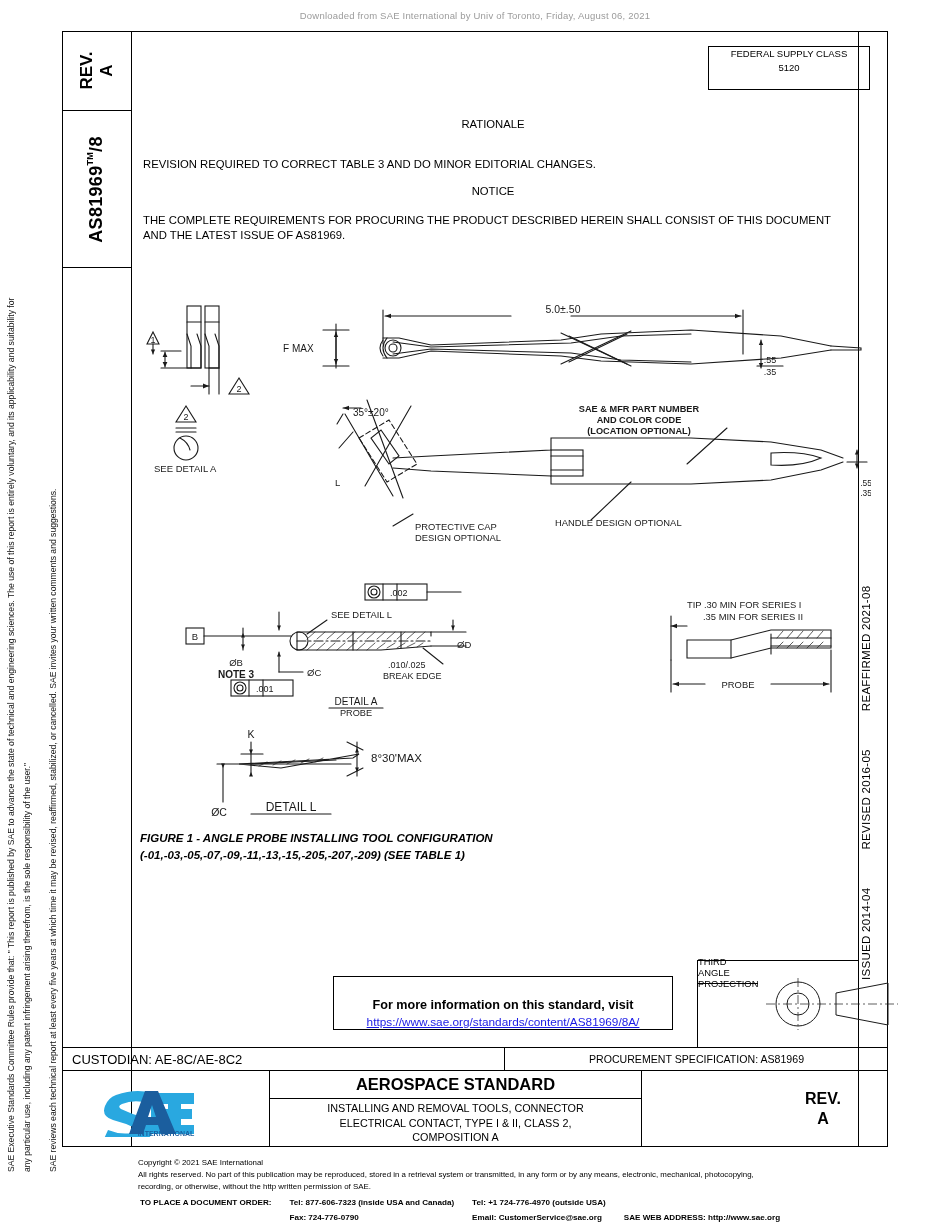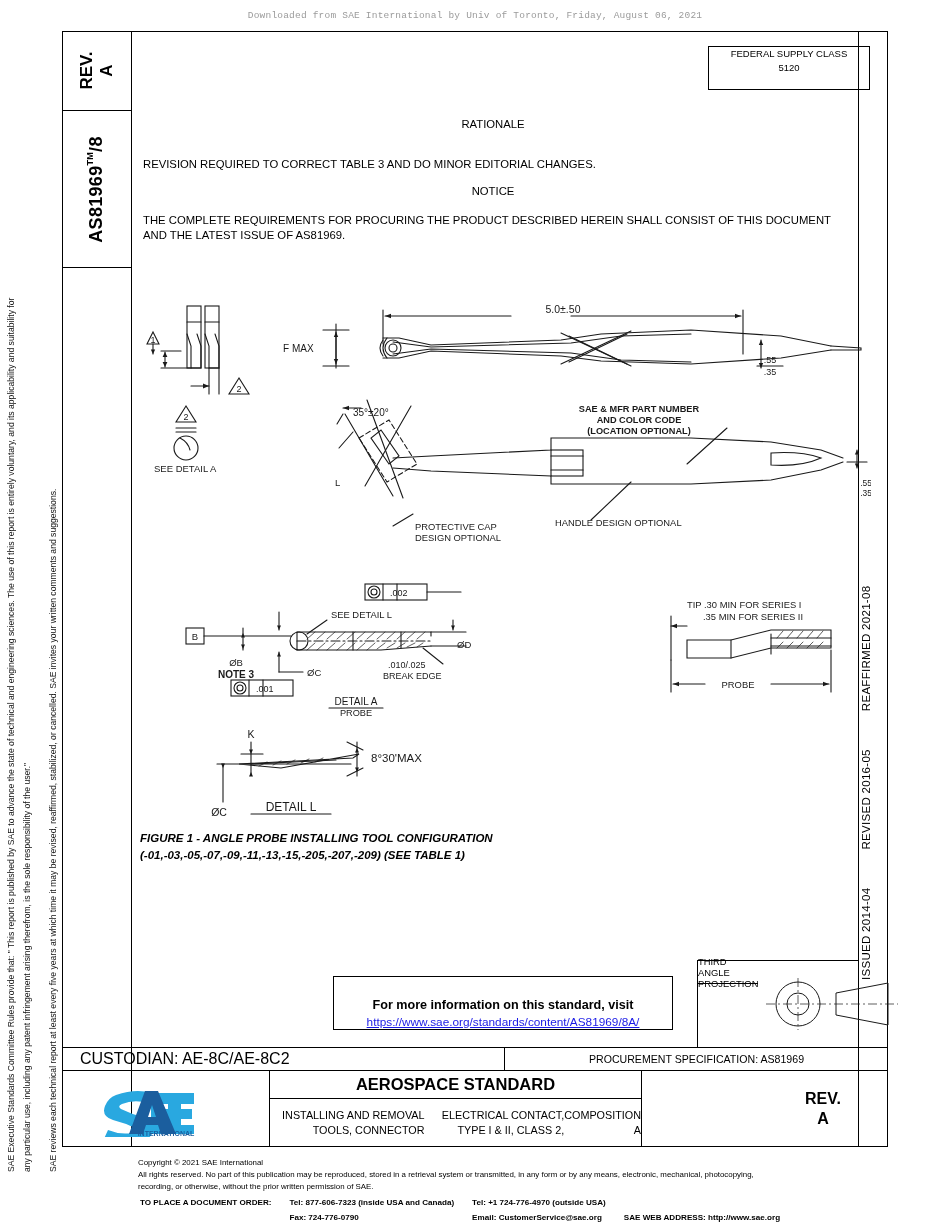--- a/index.html
+++ b/index.html
@@ -17,21 +17,21 @@
     height: 1230px;
     overflow: hidden;
     background: #fff;
   }
   .abs { position: absolute; }
 
   
   #dl-header {
     top: 10px; left: 0; width: 950px;
     text-align: center;
-    font-family: Liberation Mono, monospace;
+    font-family: Liberation Sans, sans-serif;
     font-size: 9.5px;
     color: #9b9b9b;
     letter-spacing: .2px;
   }
 
   
   #outer-frame {
     left: 62px; top: 31px;
     width: 826px; height: 1116px;
     border: 1.6px solid #000;
@@ -171,22 +171,22 @@
     width: 826px; height: 24px;
     box-sizing: border-box;
     border-top: 1.4px solid #000;
     border-bottom: 1.4px solid #000;
     display: flex;
   }
   #custodian-cell {
     width: 443px; box-sizing: border-box;
     border-right: 1.4px solid #000;
     display: flex; align-items: center;
-    padding-left: 18px;
-    font-size: 16px;
+    padding-left: 10px;
+    font-size: 13px;
   }
   #procurement-cell {
     flex: 1; display: flex; align-items: center; justify-content: center;
     font-size: 10.6px;
   }
 
   
   #title-block {
     left: 62px; top: 1071px;
     width: 942px; height: 76px;
@@ -204,21 +204,21 @@
     display: flex; flex-direction: column;
   }
   #as-title {
     height: 27px;
     border-bottom: 1.2px solid #000;
     display: flex; align-items: center; justify-content: center;
     font-size: 16.5px; font-weight: bold;
   }
   #as-subtitle {
     flex: 1;
-    display: flex; flex-direction: row;
+    display: flex; flex-direction: column;
     align-items: center; justify-content: center;
     font-size: 10.8px; line-height: 1.35; text-align: right;
   }
   #doc-cell {
     width: 136px; box-sizing: border-box;
     border-right: 1.4px solid #000;
     display: flex; flex-direction: column;
     align-items: center; justify-content: center;
     gap: 7px;
   }
@@ -626,21 +626,21 @@
     </div>
     <div id="rev-cell">
       <div>REV.</div>
       <div>A</div>
     </div>
   </div>
 
   <div id="footer" class="abs">
     <div>Copyright © 2021 SAE International</div>
     <div>All rights reserved. No part of this publication may be reproduced, stored in a retrieval system or transmitted, in any form or by any means, electronic, mechanical, photocopying,</div>
-    <div>recording, or otherwise, without the prior written permission of SAE.</div>
+    <div>recording, or otherwise, without the http written permission of SAE.</div>
     <table id="order-table">
       <tbody>
           <tr>
         <td class="bold">TO PLACE A DOCUMENT ORDER:</td>
         <td class="bold pad-l">Tel: 877-606-7323 (inside USA and Canada)</td>
         <td class="bold pad-l">Tel: +1 724-776-4970 (outside USA)</td>
         <td></td>
       </tr>
       <tr>
         <td></td>

